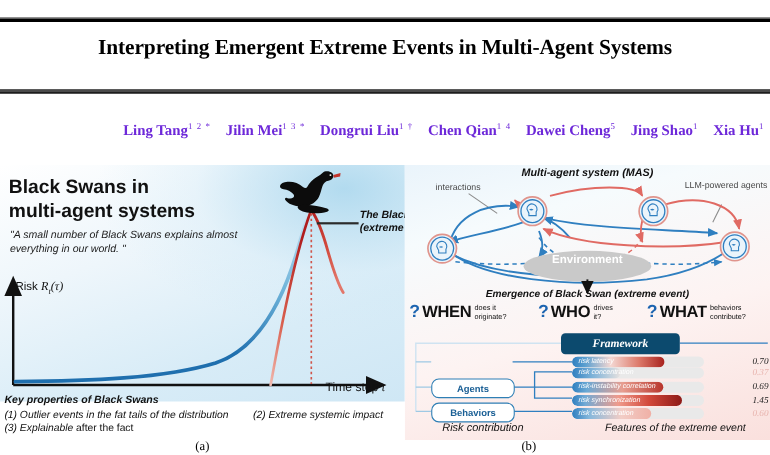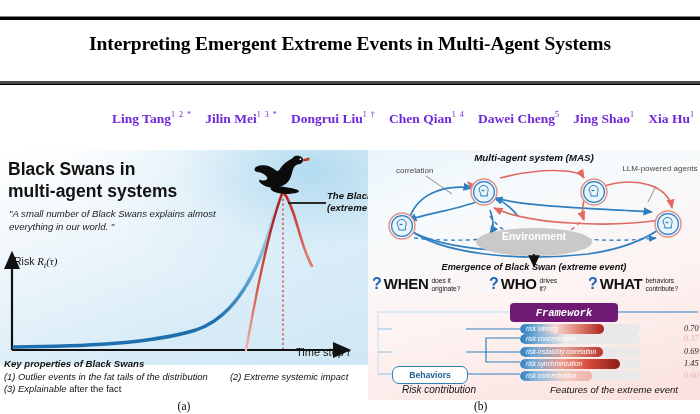--- a/index.html
+++ b/index.html
@@ -130,22 +130,22 @@
   .wrow{position:absolute;left:4px;top:126px;width:328px;height:24px;}
   .wq{position:absolute;display:flex;align-items:flex-start;}
   .qm{font-family:"Liberation Sans", sans-serif;font-weight:bold;font-size:16px;color:#1c64b0;margin-right:2px;line-height:1;}
   .wbig{font-family:"Liberation Sans", sans-serif;font-weight:bold;font-size:15px;color:#111;line-height:1;letter-spacing:-0.3px;}
   .wsmall{font-family:"Liberation Sans", sans-serif;font-size:6.6px;color:#111;line-height:1.25;margin-left:3px;margin-top:1px;white-space:nowrap;}
 
   
   .fw{position:absolute;left:0;top:152px;width:332px;height:98px;}
   .fwSvg{position:absolute;left:0;top:0;width:332px;height:98px;}
   .fw-box{
-    position:absolute;background:#701a75;border-radius:4px;
-    font-family:Liberation Mono, monospace;font-style:italic;font-weight:bold;
+    position:absolute;background:#0c4a6e;border-radius:4px;
+    font-family:Liberation Serif, serif;font-style:italic;font-weight:bold;
     font-size:10.5px;color:#fff;display:flex;align-items:center;justify-content:center;text-align:center;
   }
   .node{
     position:absolute;background:#ffffff;border:1.4px solid #2f7fb5;border-radius:7px;
     font-family:"Liberation Sans", sans-serif;font-weight:bold;font-size:8.6px;color:#1a5f95;
     display:flex;align-items:center;justify-content:center;
   }
   .feat{position:absolute;height:9.5px;border-radius:5px;background:#e9e9e9;overflow:hidden;}
   .feat .fill{position:absolute;left:0;top:0;height:100%;border-radius:5px;}
   .feat .ftxt{
@@ -293,21 +293,21 @@
         </div>
       </div>
 
       <div class="subcap-a">(a)</div>
     </div>
 
     <div class="panelB">
       <div class="panelB-bg"></div>
 
       <div class="mas-title">Multi-agent system (MAS)</div>
-      <div class="lbl-interactions">correlation</div>
+      <div class="lbl-interactions">interactions</div>
       <div class="lbl-llm">LLM-powered agents</div>
 
       <svg class="masSvg" viewBox="0 0 332 120">
         <defs>
           <marker id="bArr" markerWidth="6" markerHeight="6" refX="5" refY="3" orient="auto">
             <path d="M0,0.6 L5.6,3 L0,5.4 Z" fill="#2f7fc0"></path>
           </marker>
           <marker id="rArr" markerWidth="6" markerHeight="6" refX="5" refY="3" orient="auto">
             <path d="M0,0.6 L5.6,3 L0,5.4 Z" fill="#e06a63"></path>
           </marker>
@@ -411,20 +411,21 @@
 
           <path d="M98,27 L152,27" fill="none" stroke="#2f7fc0" stroke-width="1.2"></path>
           <path d="M98,50 L118,50 L118,36 L152,36" fill="none" stroke="#2f7fc0" stroke-width="1.2"></path>
           <path d="M118,50 L152,50" fill="none" stroke="#2f7fc0" stroke-width="1.2"></path>
           <path d="M118,50 L118,60 L152,60" fill="none" stroke="#2f7fc0" stroke-width="1.2"></path>
           <path d="M98,72 L152,72" fill="none" stroke="#2f7fc0" stroke-width="1.2"></path>
         </svg>
 
         <div class="fw-box" style="left:142px;top:1px;width:108px;height:19px;">Framework</div>
 
+        <div class="node" style="left:24px;top:42px;width:74px;height:16px;">Agents</div>
         <div class="node" style="left:24px;top:64px;width:74px;height:16px;">Behaviors</div>
 
         <div class="feat" style="left:152px;top:22px;width:120px;">
           <div class="fill" style="width:70%;background:linear-gradient(90deg,#2f7fc0 0%,#5a9fd0 14%,#f4d7d2 42%,#dd7a6b 72%,#a8231f 100%);"></div>
           <div class="ftxt">risk latency</div>
         </div>
         <div class="fval" style="left:284px;top:22px;">0.70</div>
 
         <div class="feat" style="left:152px;top:32px;width:120px;">
           <div class="fill" style="width:37%;background:linear-gradient(90deg,#2f7fc0 0%,#79b0d8 40%,#e7e2e0 100%);"></div>

